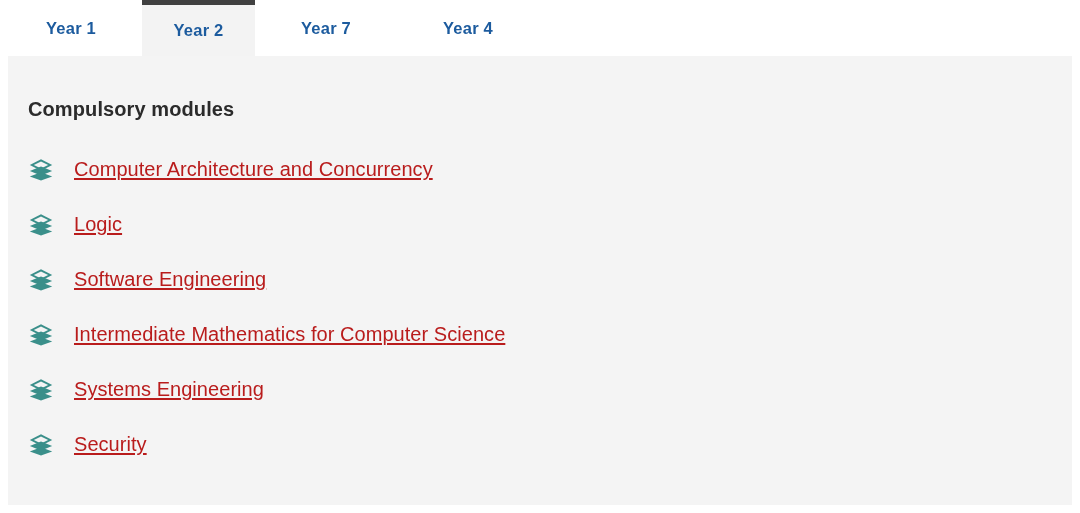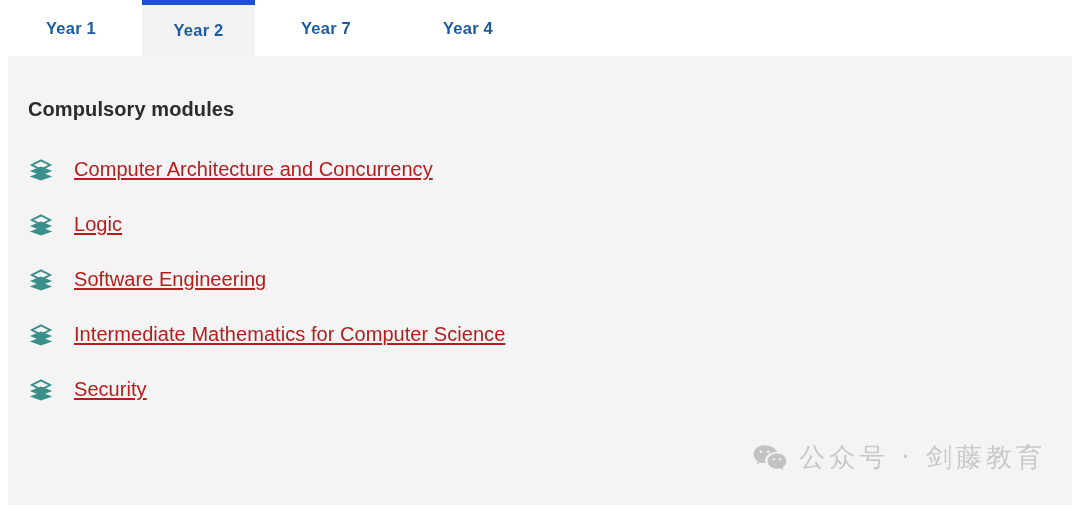--- a/index.html
+++ b/index.html
@@ -47,21 +47,21 @@
     letter-spacing: 0.2px;
     color: #1c5b9e;
     background: transparent;
     cursor: pointer;
     user-select: none;
     padding: 0 16px;
   }
 
   .tab.active {
     background: #f3f3f3;
-    border-top: 5px solid #1d4ed8;
+    border-top: 5px solid #404040;
     color: #1c5b9e;
   }
 
   
   .tab-0 { width: 142px; }
   .tab-1 { width: 113px; }
   .tab-2 { width: 142px; }
   .tab-3 { width: 142px; }
 
   
@@ -221,47 +221,45 @@
               <path d="M13 2.2 L24.2 8.0 L13 13.8 L1.8 8.0 Z"></path>
               <path d="M13 4.6 L20.2 8.0 L13 11.4 L5.8 8.0 Z" fill="#f4f4f4"></path>
               <path d="M13 9.6 L24.2 14.0 L13 18.4 L1.8 14.0 Z"></path>
               <path d="M13 15.2 L24.2 19.4 L13 23.6 L1.8 19.4 Z"></path>
             </g>
           </svg>
         </span>
         <a class="module-link" href="#">Intermediate Mathematics for Computer Science</a>
       </div>
 
+      <div class="module-item">
+        <span class="layers-icon">
+          <svg viewBox="0 0 26 26" width="26" height="26" aria-hidden="true">
+            <g fill="#3a8f8a">
+              <path d="M13 2.2 L24.2 8.0 L13 13.8 L1.8 8.0 Z"></path>
+              <path d="M13 4.6 L20.2 8.0 L13 11.4 L5.8 8.0 Z" fill="#f4f4f4"></path>
+              <path d="M13 9.6 L24.2 14.0 L13 18.4 L1.8 14.0 Z"></path>
+              <path d="M13 15.2 L24.2 19.4 L13 23.6 L1.8 19.4 Z"></path>
+            </g>
+          </svg>
+        </span>
+        <a class="module-link" href="#">Systems Engineering</a>
+      </div>
 
       <div class="module-item">
         <span class="layers-icon">
           <svg viewBox="0 0 26 26" width="26" height="26" aria-hidden="true">
             <g fill="#3a8f8a">
               <path d="M13 2.2 L24.2 8.0 L13 13.8 L1.8 8.0 Z"></path>
               <path d="M13 4.6 L20.2 8.0 L13 11.4 L5.8 8.0 Z" fill="#f4f4f4"></path>
               <path d="M13 9.6 L24.2 14.0 L13 18.4 L1.8 14.0 Z"></path>
               <path d="M13 15.2 L24.2 19.4 L13 23.6 L1.8 19.4 Z"></path>
             </g>
           </svg>
         </span>
         <a class="module-link" href="#">Security</a>
       </div>
 
     </div>
 
-    <div class="watermark">
-      <span class="wechat-icon">
-        <svg viewBox="0 0 34 28" width="34" height="28" aria-hidden="true">
-          <g fill="#c3c3c3">
-            <path d="M11.6 1.2 C5.4 1.2 0.6 5.3 0.6 10.2 c0 2.8 1.6 5.3 4.1 6.9 l-1.0 3.2 3.6 -1.9 c1.3 0.4 2.7 0.6 4.3 0.6 0.3 0 0.6 0 0.9 0 -0.2 -0.7 -0.3 -1.4 -0.3 -2.1 0 -4.9 4.8 -8.8 10.7 -8.8 0.4 0 0.8 0 1.1 0.1 C22.9 4.4 17.8 1.2 11.6 1.2 Z"></path>
-            <circle cx="7.8" cy="7.8" r="1.35" fill="#efefef"></circle>
-            <circle cx="15.2" cy="7.8" r="1.35" fill="#efefef"></circle>
-            <path d="M33.4 17.2 c0 -4.2 -4.2 -7.6 -9.4 -7.6 -5.2 0 -9.4 3.4 -9.4 7.6 0 4.2 4.2 7.6 9.4 7.6 1.2 0 2.4 -0.2 3.4 -0.5 l3.1 1.6 -0.8 -2.7 C31.9 21.7 33.4 19.6 33.4 17.2 Z"></path>
-            <circle cx="20.9" cy="15.2" r="1.2" fill="#efefef"></circle>
-            <circle cx="27.1" cy="15.2" r="1.2" fill="#efefef"></circle>
-          </g>
-        </svg>
-      </span>
-      <span class="watermark-text">公众号 · 剑藤教育</span>
-    </div>
 
   </div>
 </div>
 
 </body></html>

